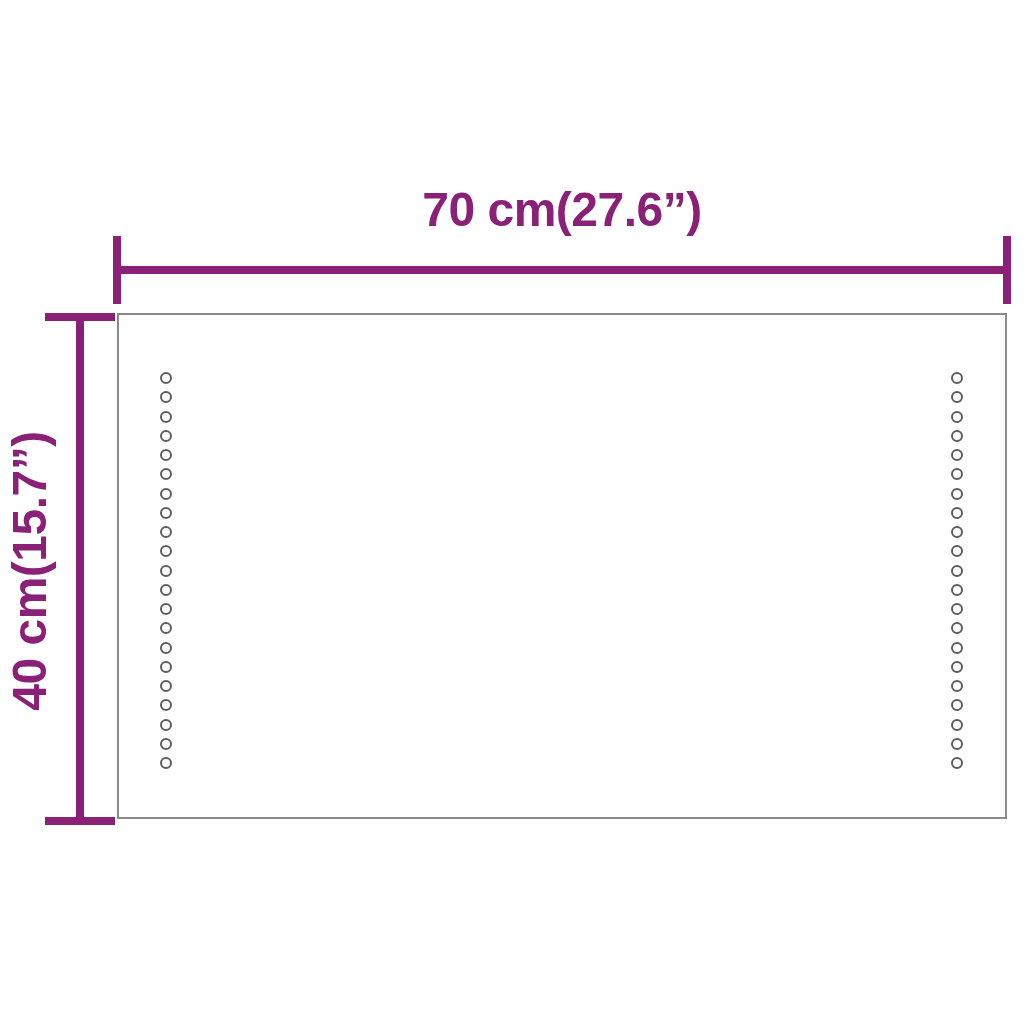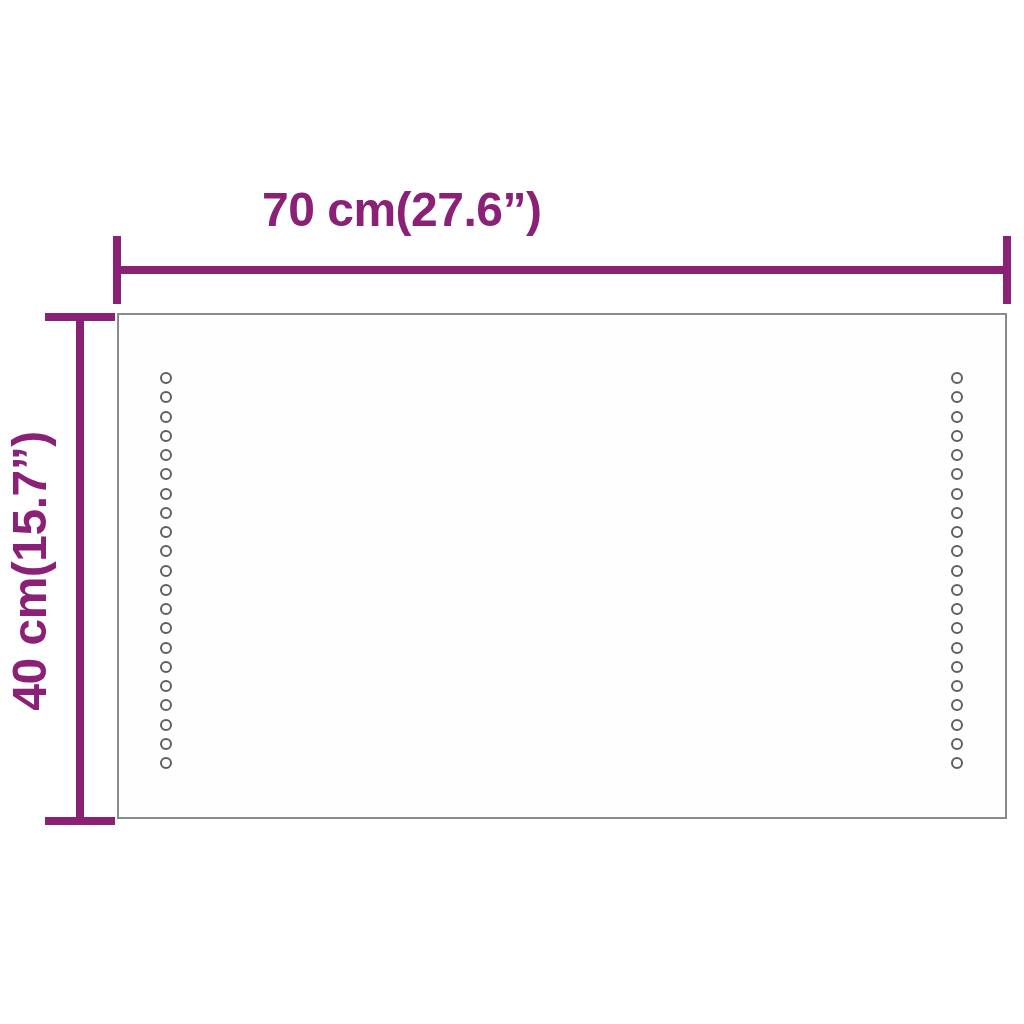--- a/index.html
+++ b/index.html
@@ -61,21 +61,21 @@
     font-weight: bold;
     font-size: 48px;
     letter-spacing: -0.5px;
     white-space: nowrap;
   }
   .label-top {
     position: absolute;
     left: 262px;
     top: 186px;
     width: 600px;
-    text-align: left;
+    text-align: center;
     line-height: 1;
   }
   .label-left {
     position: absolute;
     left: -270px;
     top: 545px;
     width: 600px;
     height: 52px;
     line-height: 52px;
     text-align: center;

